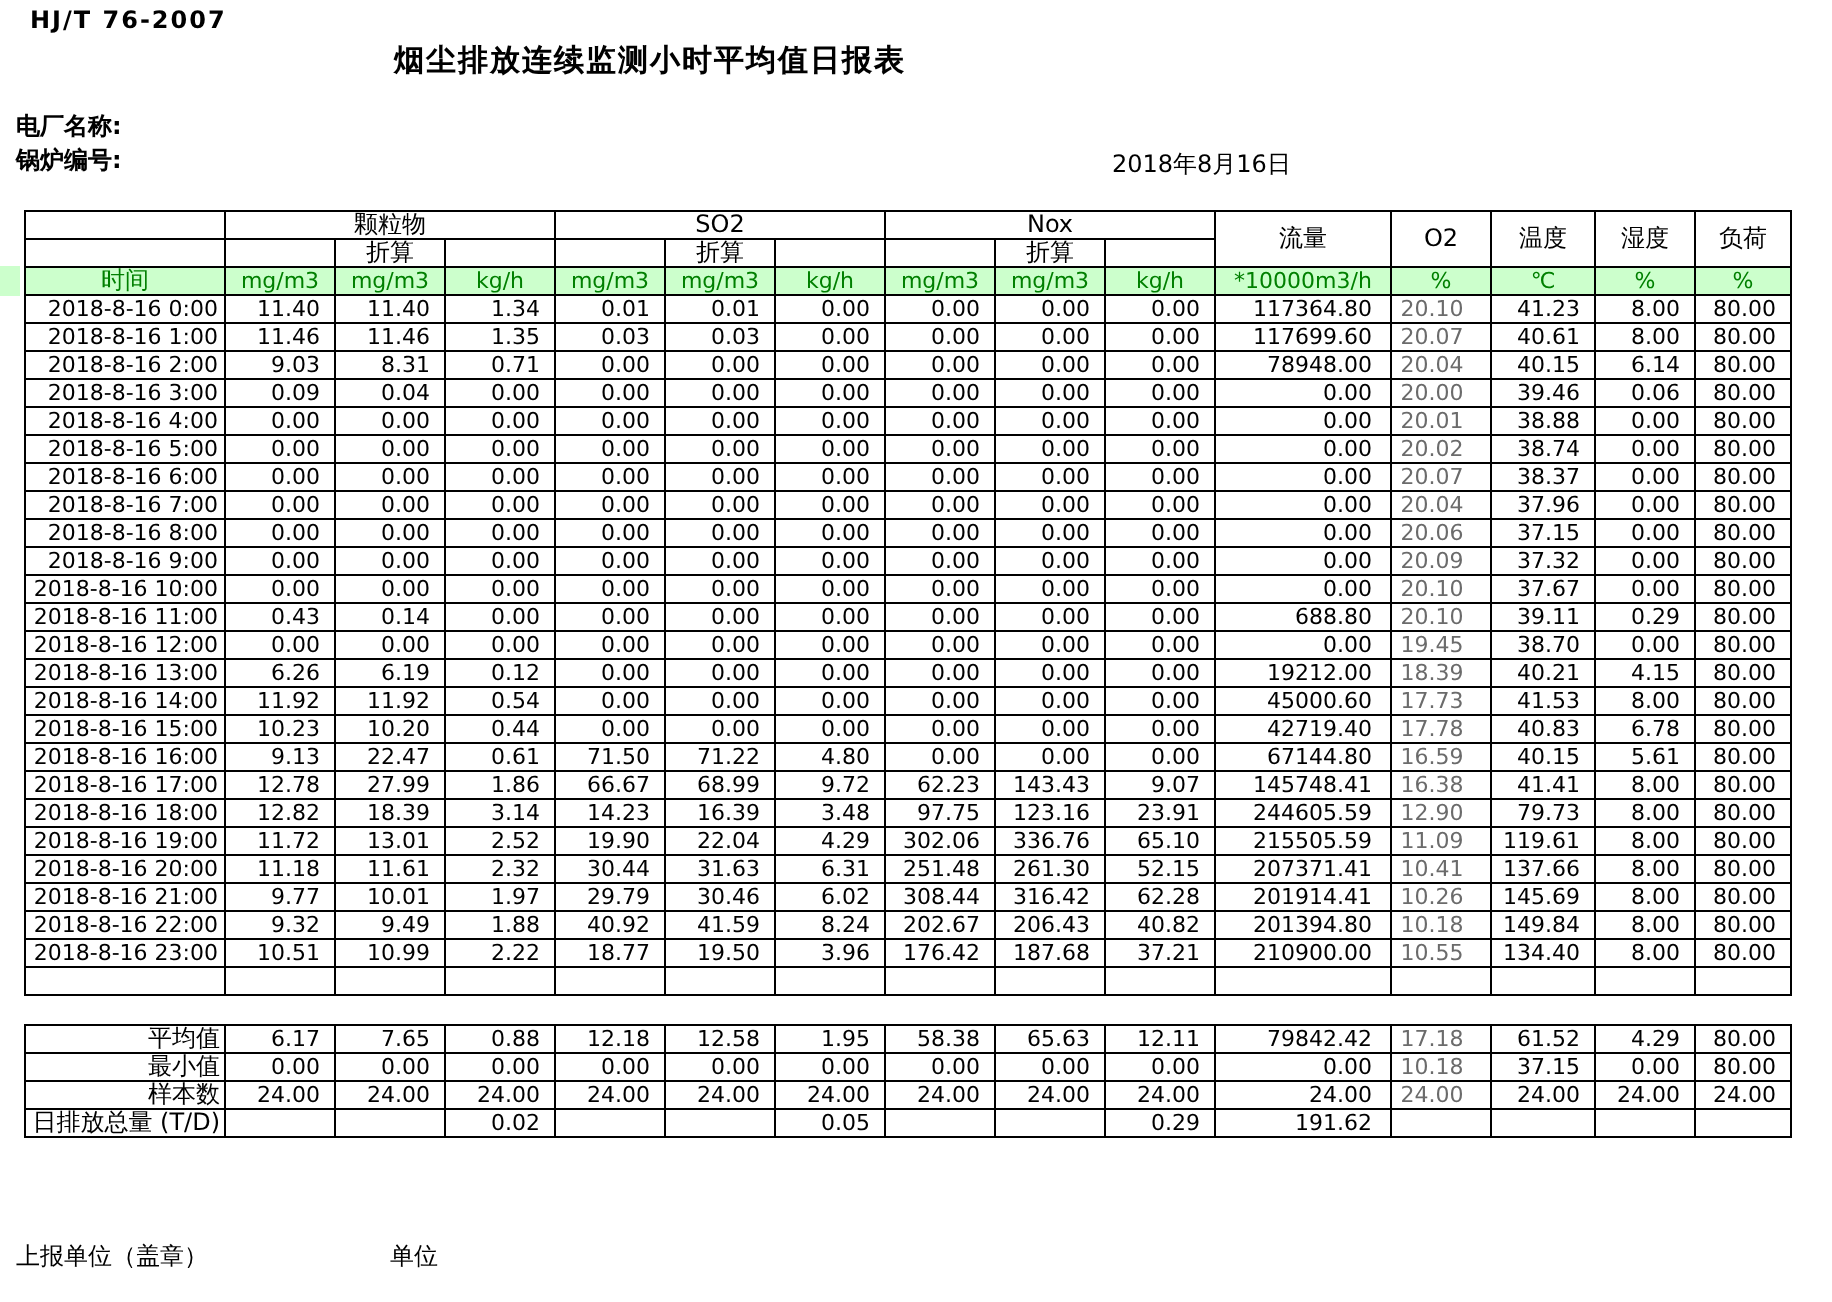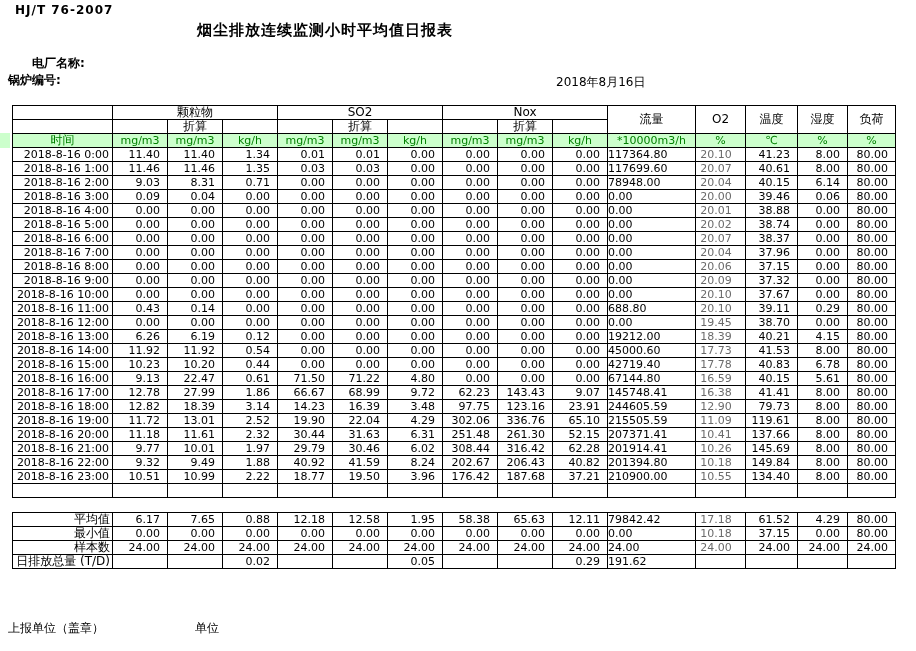--- a/index.html
+++ b/index.html
@@ -3,37 +3,37 @@
 <meta charset="utf-8">
 <style>
   html,body { margin:0; padding:0; background:#fff; }
   .page {
     position:relative; width:916px; height:651px; background:#ffffff;
     font-family:"DejaVu Sans", sans-serif; color:#000; overflow:hidden;
   }
   .abs { position:absolute; }
   .std-code { left:15px; top:3px; font-size:12px; font-weight:bold; letter-spacing:1px; }
   .title { left:197px; top:21px; font-size:15px; font-weight:bold; letter-spacing:1px; }
-  .plant { left:8px; top:55px; font-size:12px; font-weight:bold;margin-left:24px; }
+  .plant { left:8px; top:55px; font-size:12px; font-weight:bold; }
   .boiler { left:8px; top:72px; font-size:12px; font-weight:bold; }
   .date { left:556px; top:74px; font-size:12px; }
   table { border-collapse:collapse; table-layout:fixed; }
   td {
     border:1px solid #000; height:13px; line-height:13px; padding:0;
     font-size:11px; white-space:nowrap; overflow:hidden;
   }
   .hdr { text-align:center; font-size:12px; }
   .unit-row td {
     background:var(--hdr-bg,#ccffcc); color:var(--hdr-text,#008000);
     text-align:center; font-size:11px;
   }
   .unit-row td.time-hd { font-size:12px; }
   .c-time { text-align:right; padding-right:3px; font-size:11px; }
   .c-num  { text-align:right; padding-right:7px; }
-  .c-flow { text-align:left; padding-right:9px; }
+  .c-flow { text-align:right; padding-right:9px; }
   .c-o2   { color:var(--o2-text,#6b6b6b); padding-right:9px;text-align:center; }
   .sum-label { text-align:right; padding-right:2px; font-size:12px; position:relative; overflow:visible; }
   .overflow-label { position:absolute; right:2px; top:0; line-height:13px; white-space:nowrap; font-size:12px; }
   .green-strip { left:0; top:133px; width:10px; height:15px; background:var(--hdr-bg,#ccffcc); }
   .foot1 { left:8px; top:604px; font-size:12px; }
   .foot2 { left:8px; top:620px; font-size:12px; }
   .foot2 .unit-word { position:absolute; left:187px; top:0; white-space:nowrap; }
 </style>
 </head>
 <body>

